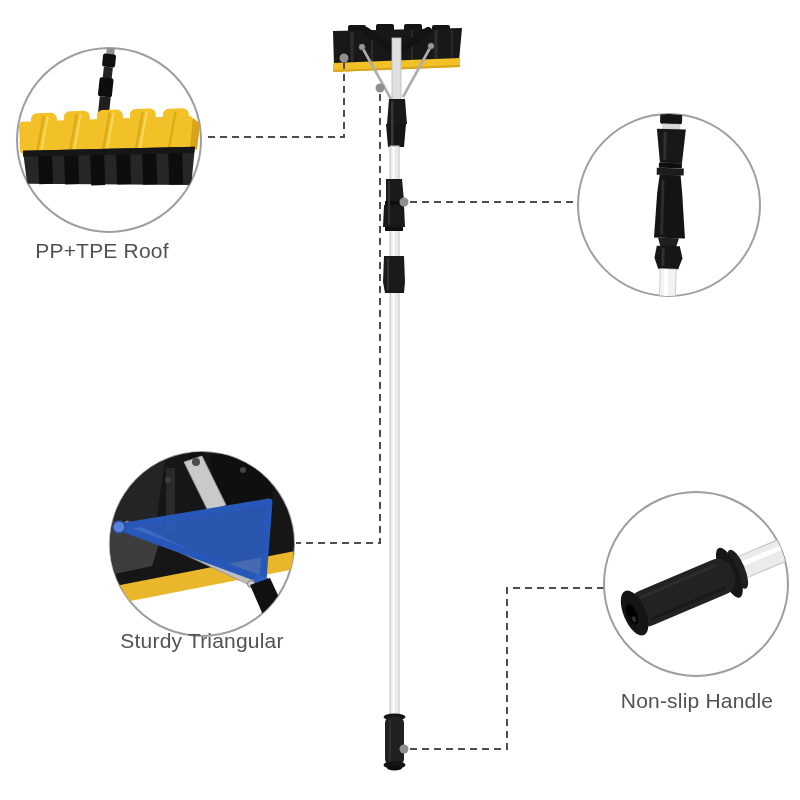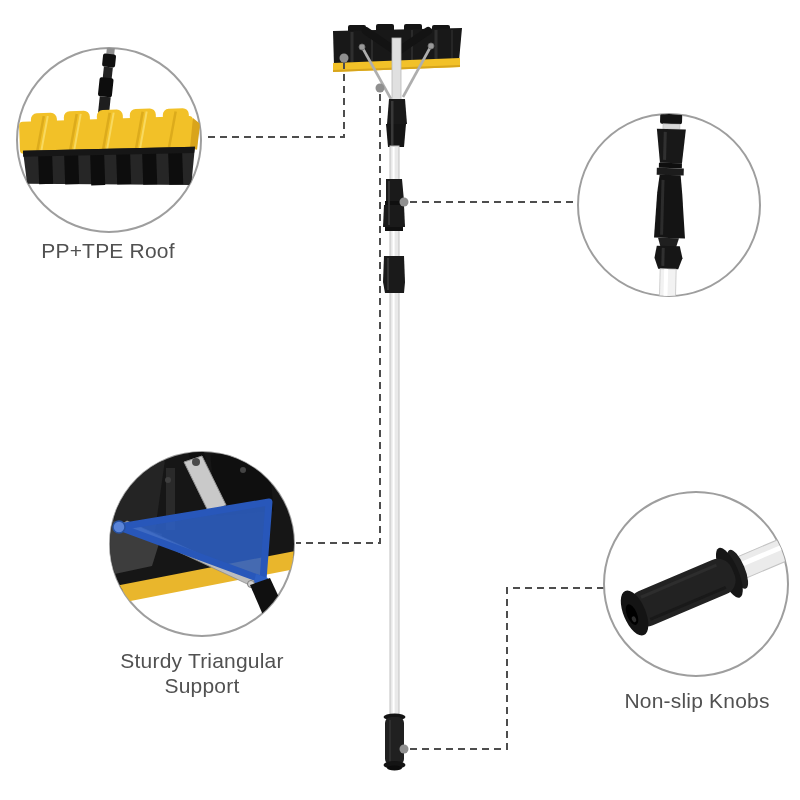--- a/index.html
+++ b/index.html
@@ -229,27 +229,26 @@
         <rect x="642" y="576" width="82" height="3" fill="#2d2d2d"></rect>
         <rect x="642" y="600" width="82" height="3" fill="#191919"></rect>
         <ellipse cx="630" cy="589.5" rx="11" ry="24" fill="#141414"></ellipse>
         <ellipse cx="627" cy="590" rx="5" ry="11" fill="#000000"></ellipse>
         <ellipse cx="627" cy="595" rx="2" ry="3" fill="#2e2e2e"></ellipse>
       </g>
     </g>
   </g>
 </svg>
 
-<div class="callout-label" style="left:13px;top:238px;">
+<div class="callout-label" style="left:7px;top:238px;">
   <span>PP+TPE Roof</span>
 </div>
 
 
-<div class="callout-label" style="left:107px;top:648px;">
+<div class="callout-label" style="left:107px;top:628px;">
   <span>Sturdy Triangular</span>
-  <span>Support</span>
 </div>
 
 <div class="callout-label" style="left:602px;top:688px;">
-  <span>Non-slip Knobs</span>
+  <span>Non-slip Handle</span>
 </div>
 
 </div>
 
 </body></html>

